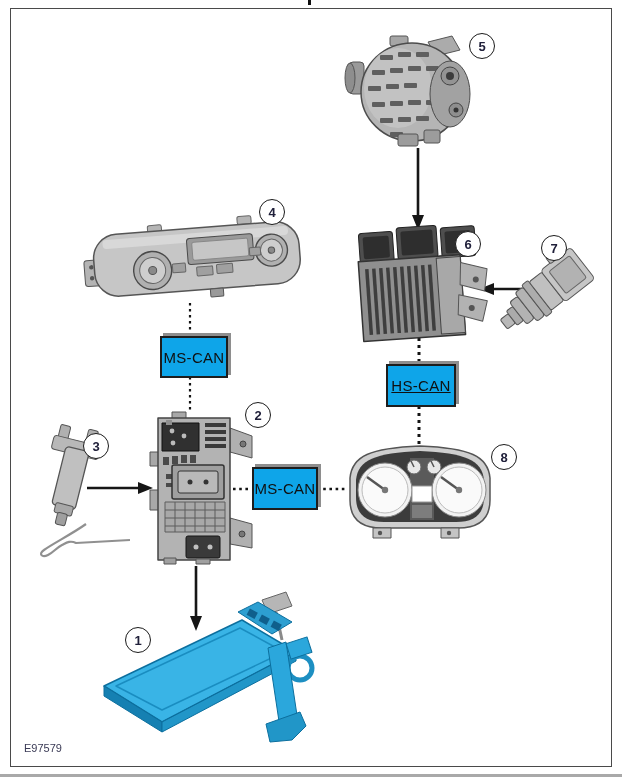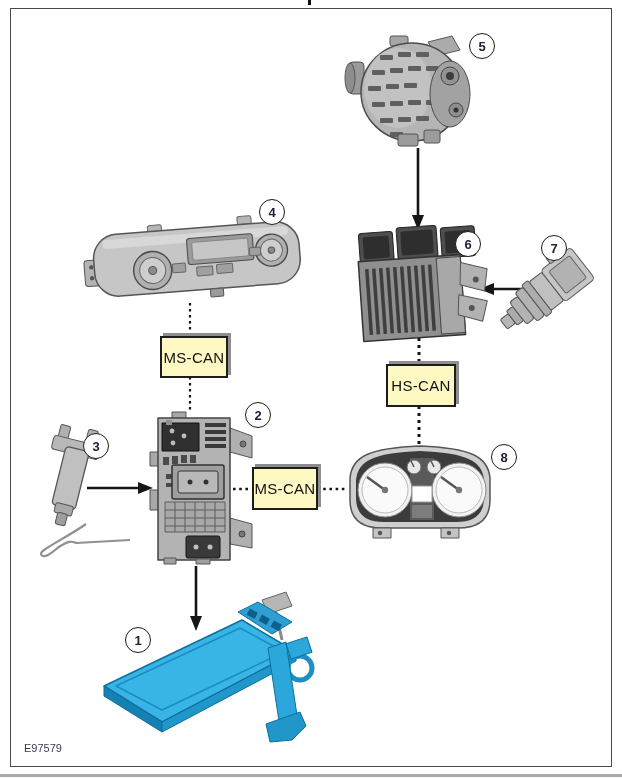--- a/index.html
+++ b/index.html
@@ -8,27 +8,27 @@
     font-family:"Liberation Sans", sans-serif;overflow:hidden;
   }
   .frame{
     position:absolute;left:10px;top:8px;width:600px;height:757px;
     border:1px solid #4a4a4a;background:#fff;
   }
   .top-tick{position:absolute;left:308px;top:0;width:3px;height:5px;background:#111;}
   .bottom-rule{position:absolute;left:0;top:774px;width:622px;height:3px;background:#a9a9a9;}
   .diagram-svg{position:absolute;left:0;top:0;}
   .bus-box{
-    position:absolute;background:#fef9c3;border:2px solid #1d1d1d;
+    position:absolute;background:#0ea5e9;border:2px solid #1d1d1d;
     box-shadow:3px -3px 0 #8e8e8e;
     display:flex;align-items:center;justify-content:center;
     font-size:15px;color:#101010;letter-spacing:.3px;
   }
   .bus-box.upper-ms{left:160px;top:336px;width:64px;height:38px;}
-  .bus-box.hs{left:386px;top:364px;width:66px;height:39px;}
+  .bus-box.hs{left:386px;top:364px;width:66px;height:39px;text-decoration:underline;}
   .bus-box.lower-ms{left:252px;top:467px;width:62px;height:39px;}
   .callout{
     position:absolute;width:24px;height:24px;border-radius:50%;
     border:1.6px solid #1b1b1b;background:#fff;
     display:flex;align-items:center;justify-content:center;
     font-size:13px;font-weight:bold;color:#20203a;
   }
   .code-label{
     position:absolute;left:17px;top:742px;font-size:11px;color:#3a3a55;padding-left:7px;
   }

